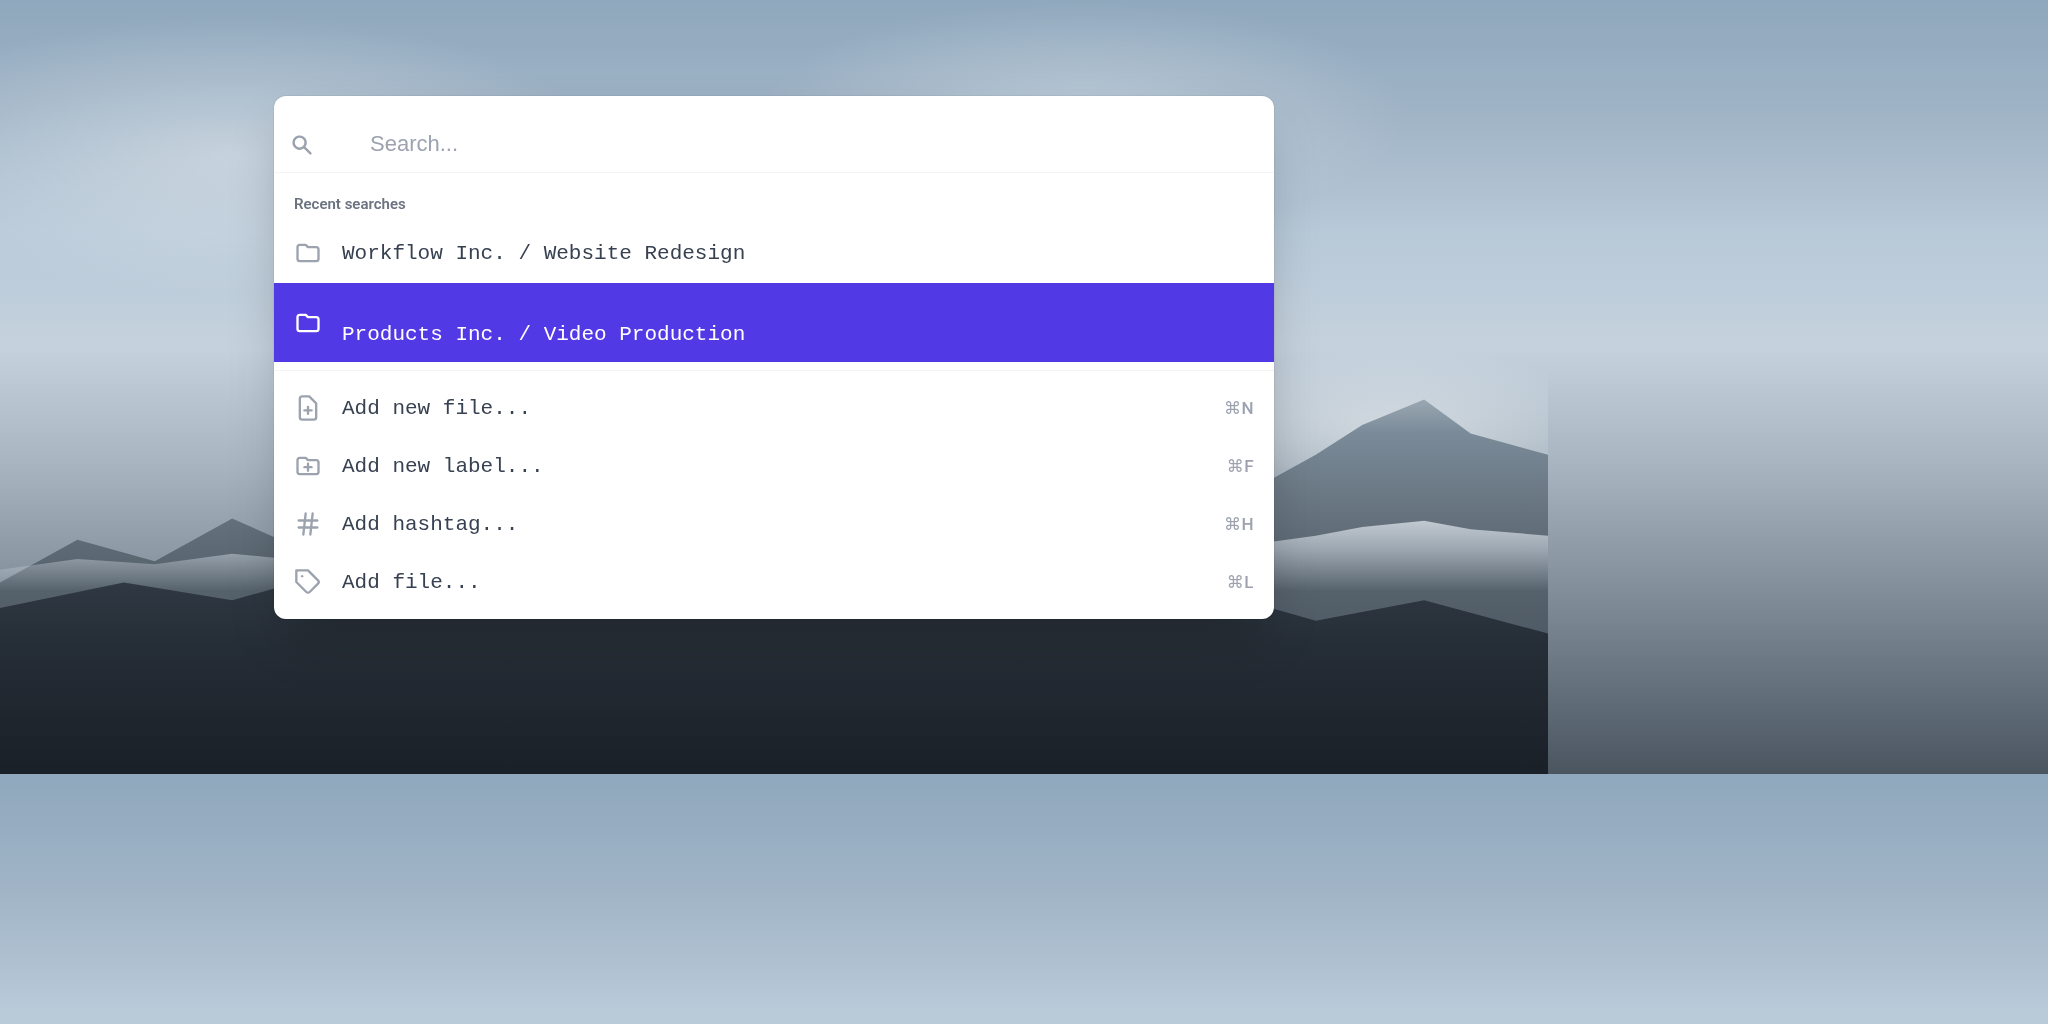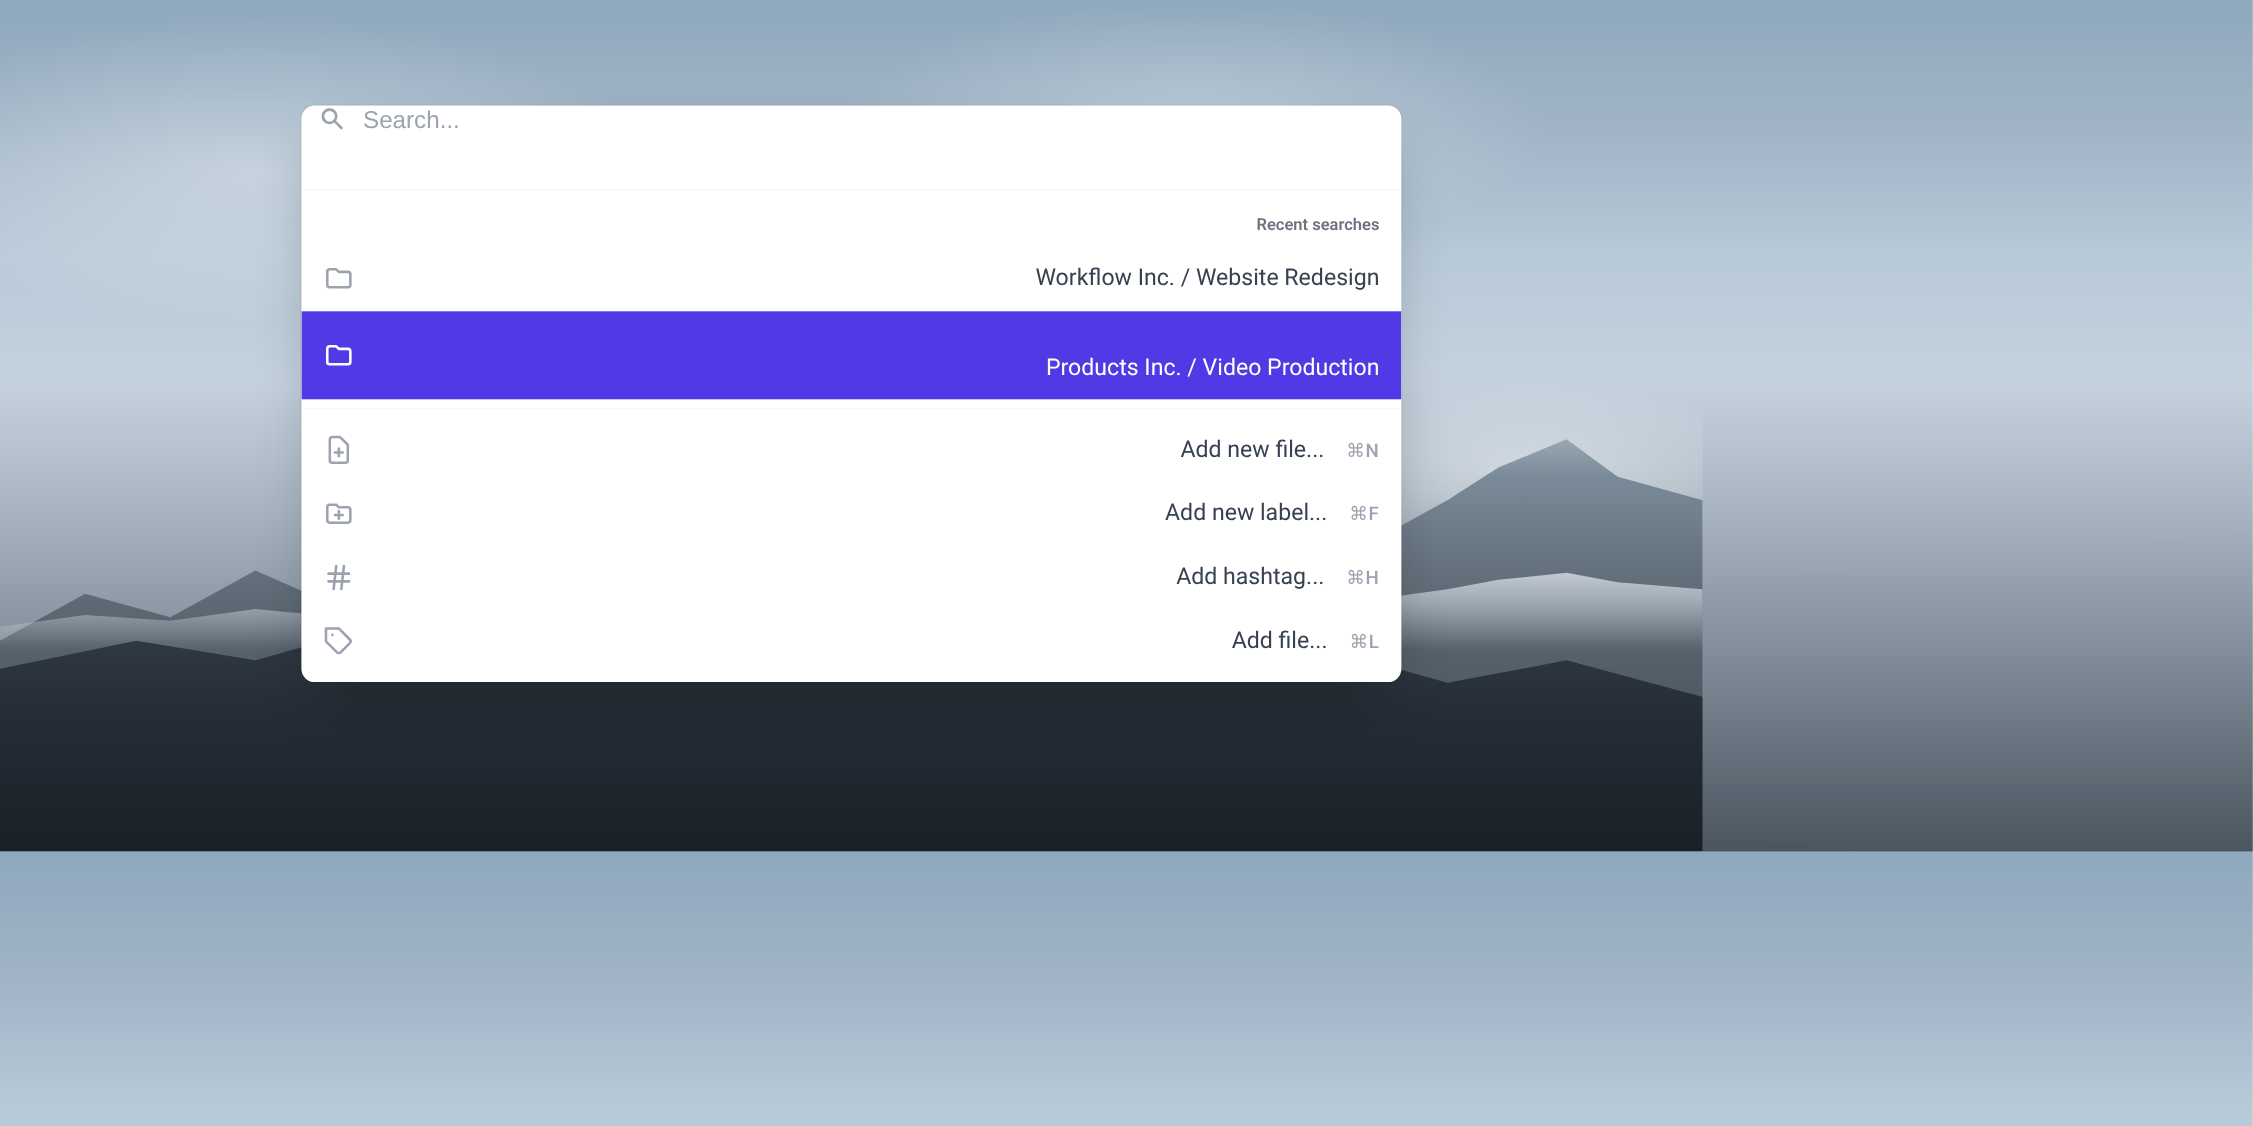--- a/index.html
+++ b/index.html
@@ -85,23 +85,24 @@
       transform: translateX(-50%);
       width: 1000px;
       background: #ffffff;
       border-radius: 12px;
       box-shadow: 0 25px 50px -12px rgba(0, 0, 0, 0.25), 0 0 0 1px rgba(0, 0, 0, 0.05);
       overflow: hidden;
     }
     
     .search-row {
       display: flex;
-      align-items: flex-start;
-      padding: 0 16px;
+      align-items: flex-end;
+      padding: 15px 16px;
       height: 76px;
+      gap: 40px;
     }
     
     .search-icon-wrap {
       flex-shrink: 0;
       color: #9ca3af;
       margin-right: 16px;
       display: flex;
       align-items: center;
     }
     
@@ -117,21 +118,20 @@
     .search-input::placeholder {
       color: #9ca3af;
     }
     
     .section {
       padding: 8px 0;
     }
     
     .section-divider {
       border-top: 1px solid #f3f4f6;
-      text-align: right;
     }
     
     .section-heading {
       padding: 14px 20px 10px 20px;
       font-size: 15px;
       font-weight: 600;
       color: #6b7280;
     }
     
     .item {
@@ -151,20 +151,21 @@
       height: 28px;
     }
     
     .item-label {
       flex: 1;
       font-size: 21px;
       color: #374151;
       white-space: nowrap;
       overflow: hidden;
       text-overflow: ellipsis;
+      font-family: Liberation Mono, monospace;
     }
     
     .item-shortcut {
       flex-shrink: 0;
       font-size: 17px;
       color: #9ca3af;
       font-weight: 500;
       letter-spacing: 0.5px;
     }
     

